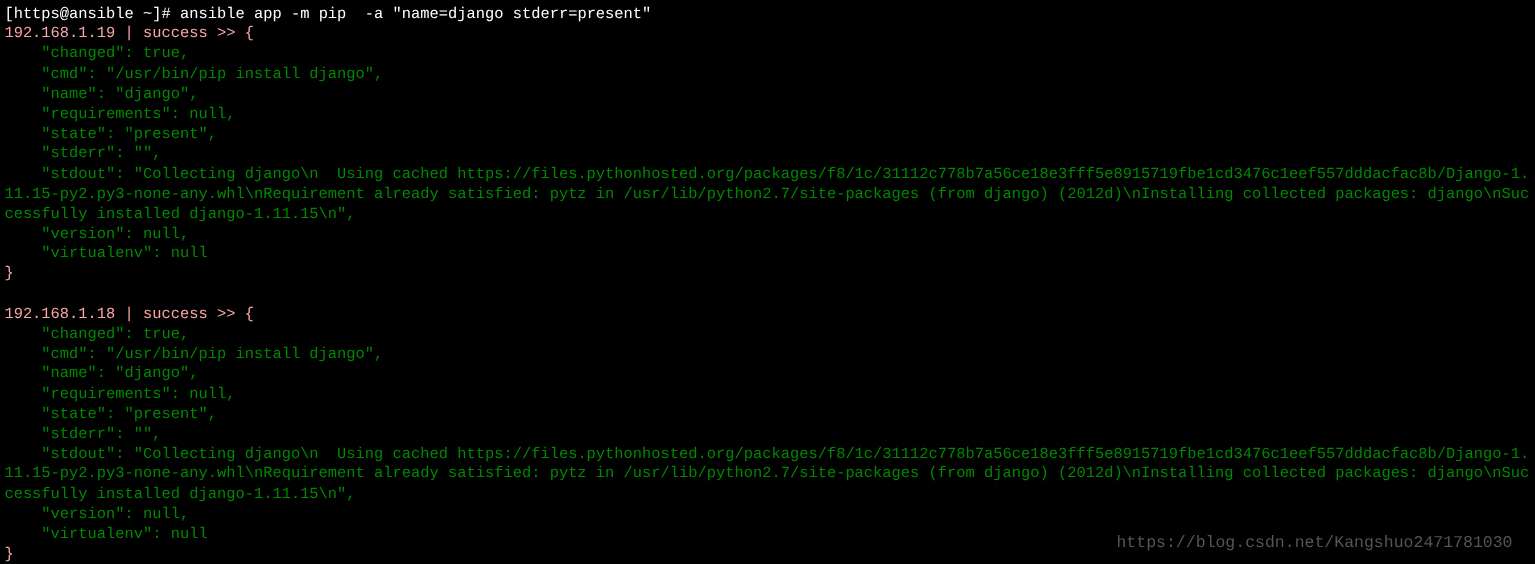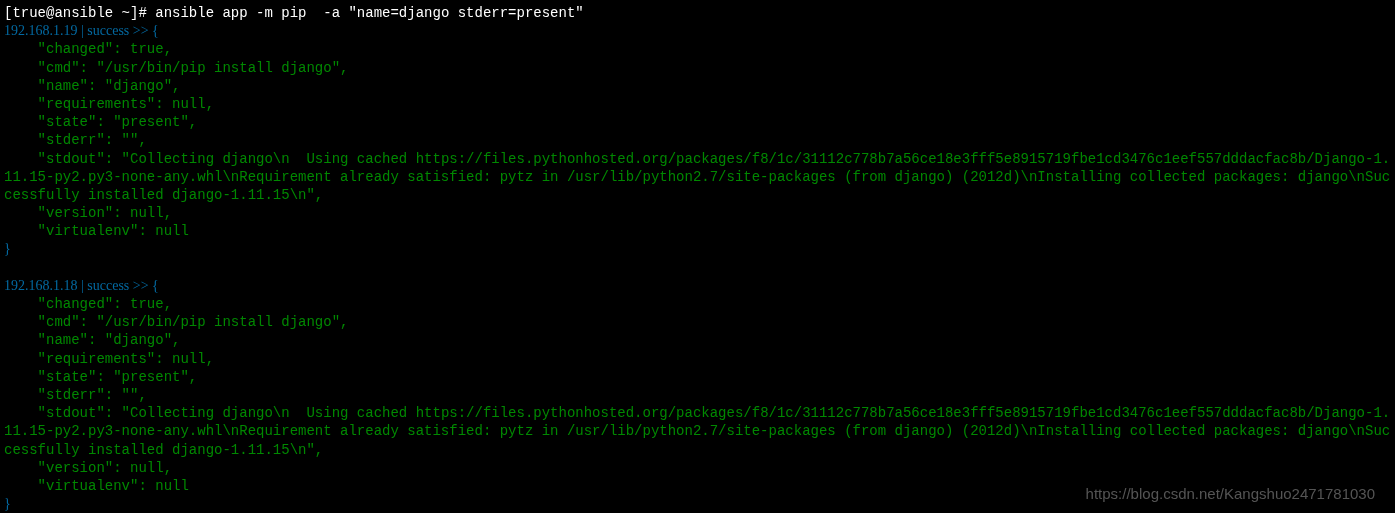--- a/index.html
+++ b/index.html
@@ -19,44 +19,43 @@
       overflow: hidden;
       position: relative;
     }
     .prompt {
       color: #ffffff;
     }
     .command {
       color: #ffffff;
     }
     .success {
-      color: #0369a1;
-      font-family: Liberation Serif, serif;
+      color: #fca5a5;
     }
     .output {
       color: #008800;
     }
     .watermark {
       position: absolute;
       bottom: 10px;
       right: 20px;
       color: #555555;
-      font-family: Liberation Sans, sans-serif;
+      font-family: Liberation Mono, monospace;
       font-size: 15px;
     }
     pre {
       font-family: inherit;
       white-space: pre-wrap;
       word-break: break-all;
     }
   </style>
 </head>
 <body>
 
-<pre><span class="prompt">[true@ansible ~]# </span><span class="command">ansible app -m pip  -a "name=django stderr=present"</span>
+<pre><span class="prompt">[https@ansible ~]# </span><span class="command">ansible app -m pip  -a "name=django stderr=present"</span>
 <span class="success">192.168.1.19 | success &gt;&gt; {</span>
 <span class="output">    "changed": true,</span>
 <span class="output">    "cmd": "/usr/bin/pip install django",</span>
 <span class="output">    "name": "django",</span>
 <span class="output">    "requirements": null,</span>
 <span class="output">    "state": "present",</span>
 <span class="output">    "stderr": "",</span>
 <span class="output">    "stdout": "Collecting django\n  Using cached https://files.pythonhosted.org/packages/f8/1c/31112c778b7a56ce18e3fff5e8915719fbe1cd3476c1eef557dddacfac8b/Django-1.11.15-py2.py3-none-any.whl\nRequirement already satisfied: pytz in /usr/lib/python2.7/site-packages (from django) (2012d)\nInstalling collected packages: django\nSuccessfully installed django-1.11.15\n",</span>
 <span class="output">    "version": null,</span>
 <span class="output">    "virtualenv": null</span>

